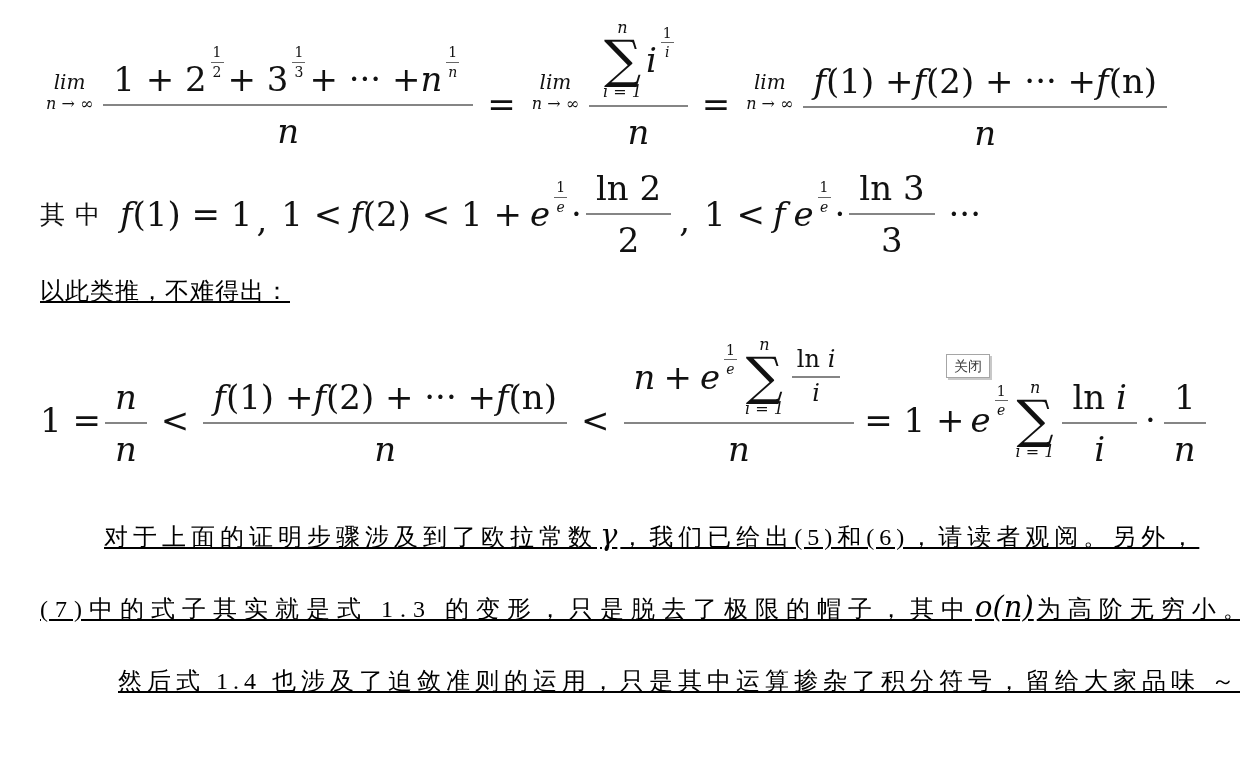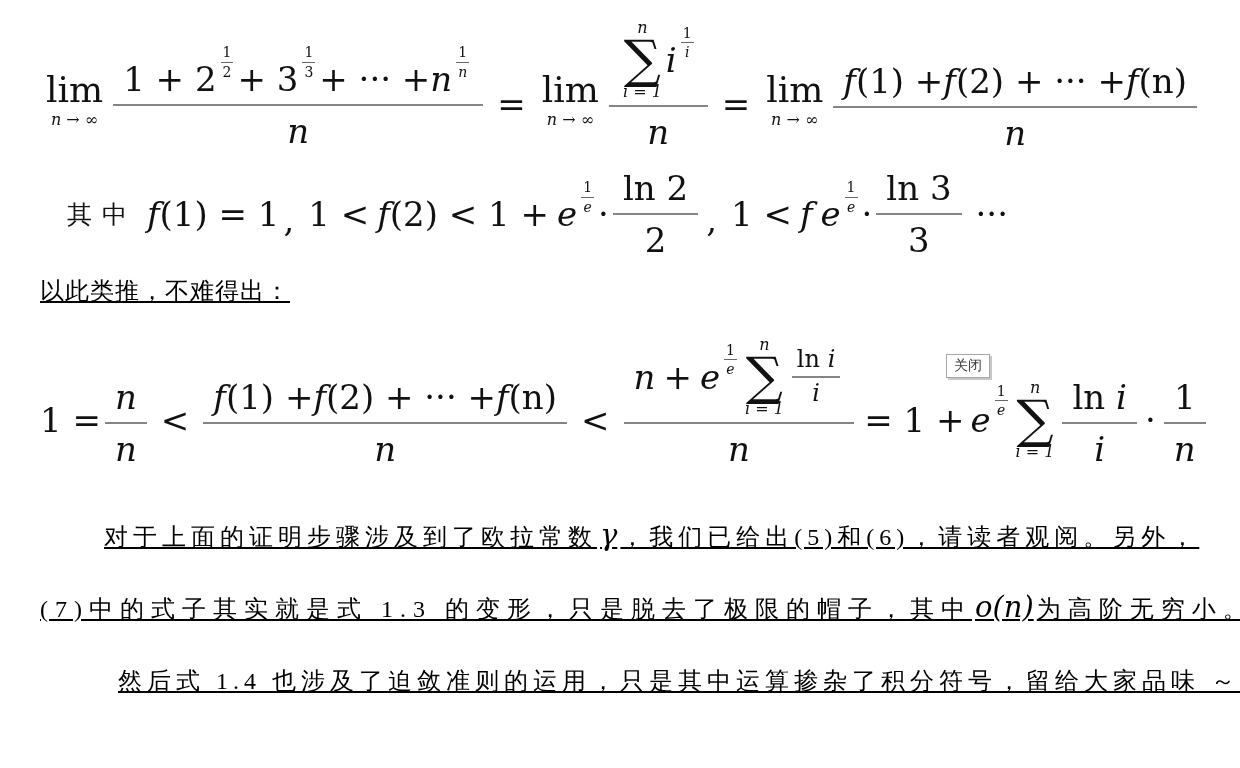--- a/index.html
+++ b/index.html
@@ -32,34 +32,34 @@
   .supfrac { display:inline-flex; flex-direction:column; text-align:center;
              font-size:14px; line-height:1.15; position:relative; top:-17px; margin:0 4px; }
   .supfrac .sn { padding:0 2px 1px; }
   .supfrac .sd { border-top:1px solid #666; padding:1px 2px 0; }
 
   .sum { display:inline-flex; flex-direction:column; align-items:center; line-height:1; margin:0 4px; }
   .sum .slim { font-size:16px; font-style:italic; }
   .sum .ssym { font-size:52px; line-height:0.92; font-style:normal; font-family:"DejaVu Serif","DejaVu Sans",serif; }
 
   .lim { display:inline-flex; flex-direction:column; align-items:center; line-height:1; margin:0 6px; }
-  .lim .ltxt { font-size:36px; }
+  .lim .ltxt { font-size:20px;font-style:italic; }
   .lim .lsub { font-size:16px; font-style:italic; margin-top:4px; }
 
   
   .row1 { margin-top:6px; height:150px; }
   .row1 .lim   { margin-top:58px; }
   .row1 .fr1   { margin-top:43px; }
   .row1 .fr2   { margin-top:4px;  }
   .row1 .fr3   { margin-top:45px; }
   .row1 .mo    { margin-top:70px; }
 
   
   .row2 { height:100px; align-items:center; }
-  .cjk { font-family:"Liberation Serif","DejaVu Serif",serif; font-size:25px; font-style:normal;margin-left:27px; }
+  .cjk { font-family:"Liberation Serif","DejaVu Serif",serif; font-size:25px; font-style:normal; }
   .row2 .cjk-lead { letter-spacing:10px; margin-right:10px; }
   .comma { position:relative; top:6px; padding:0 14px 0 4px; }
   .cdots-end { padding-left:10px; }
 
   
   .text-line { font-size:24px; white-space:nowrap; line-height:34px; color:#000;text-decoration:underline; }
   .row3 { margin-top:10px; letter-spacing:1px; }
   .row5 { margin-top:12px; letter-spacing:3px; }
   .para1 { margin-top:36px; letter-spacing:5px; text-indent:64px; }
   .para2 { margin-top:36px; letter-spacing:7px; }
@@ -71,21 +71,21 @@
   .row4 { margin-top:14px; height:160px; position:relative; }
   .row4 .t-lead { margin-top:78px; }
   .row4 .fsmall { margin-top:53px; }
   .row4 .mo     { margin-top:78px; }
   .row4 .fbig   { margin-top:13px; }
   .row4 .t-tail { margin-top:78px; }
   .row4 .sum-r  { margin-top:58px; }
 
   .close-btn {
     position:absolute; left:906px; top:32px;
-    font-family:Liberation Serif, serif;
+    font-family:Liberation Sans, sans-serif;
     font-size:14px; font-style:normal; color:#3c3c3c; letter-spacing:0;
     background:#ffffff; border:1px solid #a6a6a6;
     padding:2px 7px; box-shadow:2px 2px 0 0 #c8c8c8;
     cursor:pointer; line-height:18px;
   }
 </style>
 </head>
 <body>
 
 <div class="page">

